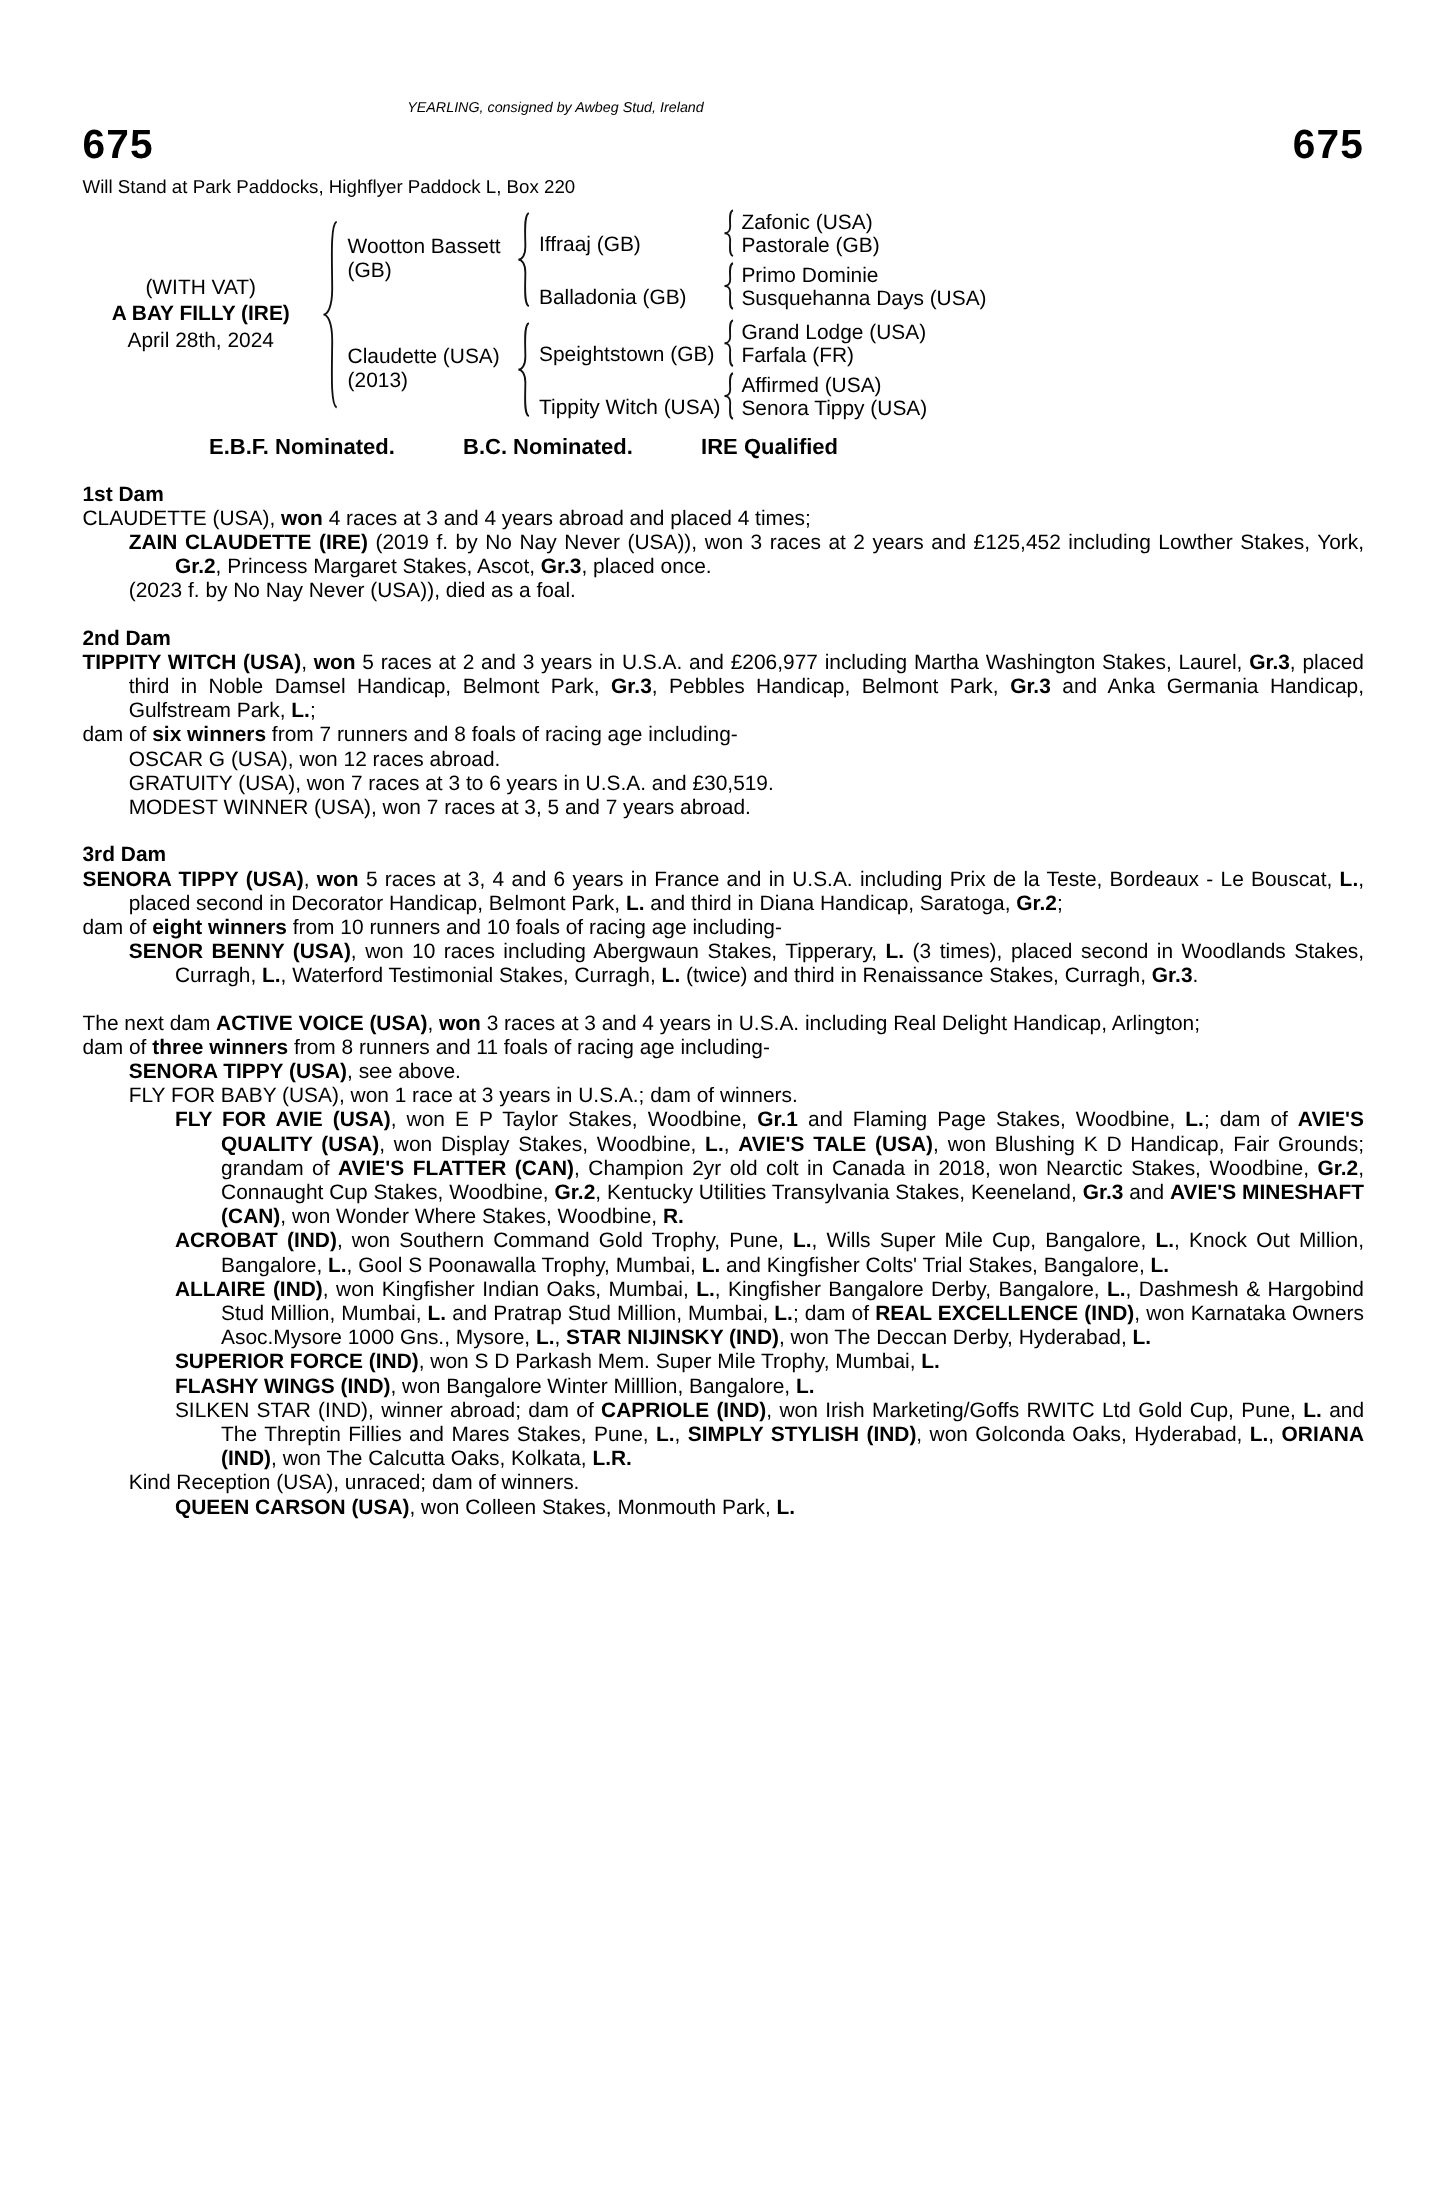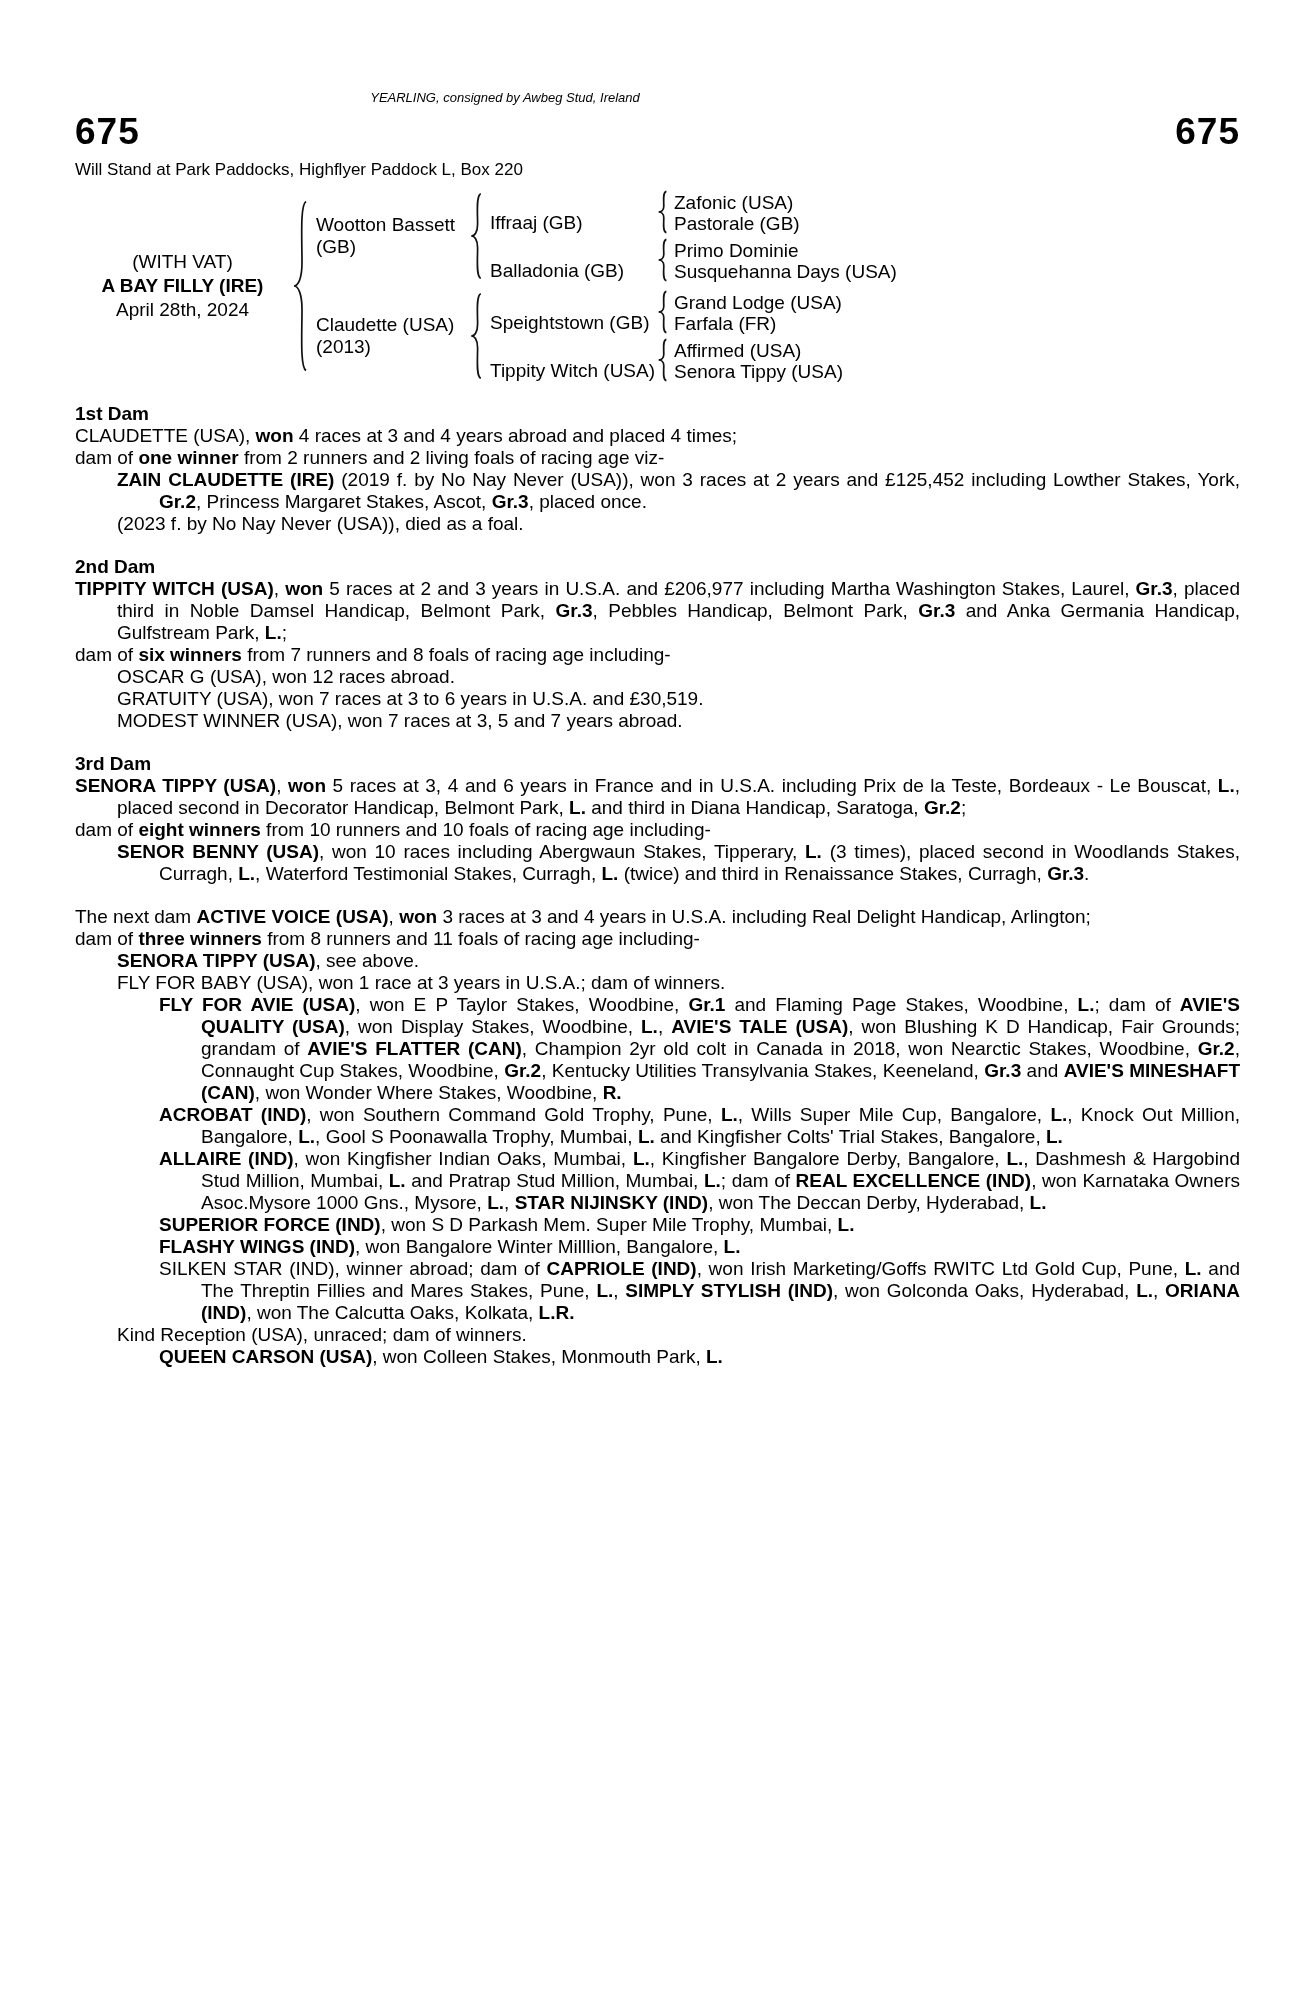--- a/index.html
+++ b/index.html
@@ -130,26 +130,30 @@
               <div>Affirmed (USA)</div>
               <div>Senora Tippy (USA)</div>
             </div>
           </div>
         </div>
       </div>
 
     </div>
   </div>
 
+  <div class="noms-row">
+    <span>E.B.F. Nominated.</span>
+    <span>B.C. Nominated.</span>
+    <span>IRE Qualified</span>
+  </div>
 
   <div class="catalogue-text">
       <section class="text-section">
         <div class="section-heading">1st Dam</div>
         <p class="hang indent-0"><span class="i">CLAUDETTE (USA), </span><span class="b">won</span><span> 4 races at 3 and 4 years abroad and placed 4 times;</span></p>
-        <p class="hang indent-0"><span>dam of </span><span class="b">one winner</span><span> from 2 runners and 2 living foals of racing age viz-</span></p>
         <p class="hang indent-1"><span class="b">ZAIN CLAUDETTE (IRE)</span><span> (2019 f. by No Nay Never (USA)), won 3 races at 2 years and £125,452 including Lowther Stakes, York, </span><span class="b">Gr.2</span><span>, Princess Margaret Stakes, Ascot, </span><span class="b">Gr.3</span><span>, placed once.</span></p>
         <p class="hang indent-1"><span>(2023 f. by No Nay Never (USA)), died as a foal.</span></p>
       </section>
       <section class="text-section">
         <div class="section-heading">2nd Dam</div>
         <p class="hang indent-0"><span class="b">TIPPITY WITCH (USA)</span><span>, </span><span class="b">won</span><span> 5 races at 2 and 3 years in U.S.A. and £206,977 including Martha Washington Stakes, Laurel, </span><span class="b">Gr.3</span><span>, placed third in Noble Damsel Handicap, Belmont Park, </span><span class="b">Gr.3</span><span>, Pebbles Handicap, Belmont Park, </span><span class="b">Gr.3</span><span> and Anka Germania Handicap, Gulfstream Park, </span><span class="b">L.</span><span>;</span></p>
         <p class="hang indent-0"><span>dam of </span><span class="b">six winners</span><span> from 7 runners and 8 foals of racing age including-</span></p>
         <p class="hang indent-1"><span class="i">OSCAR G (USA)</span><span>, won 12 races abroad.</span></p>
         <p class="hang indent-1"><span class="i">GRATUITY (USA)</span><span>, won 7 races at 3 to 6 years in U.S.A. and £30,519.</span></p>
         <p class="hang indent-1"><span class="i">MODEST WINNER (USA)</span><span>, won 7 races at 3, 5 and 7 years abroad.</span></p>

